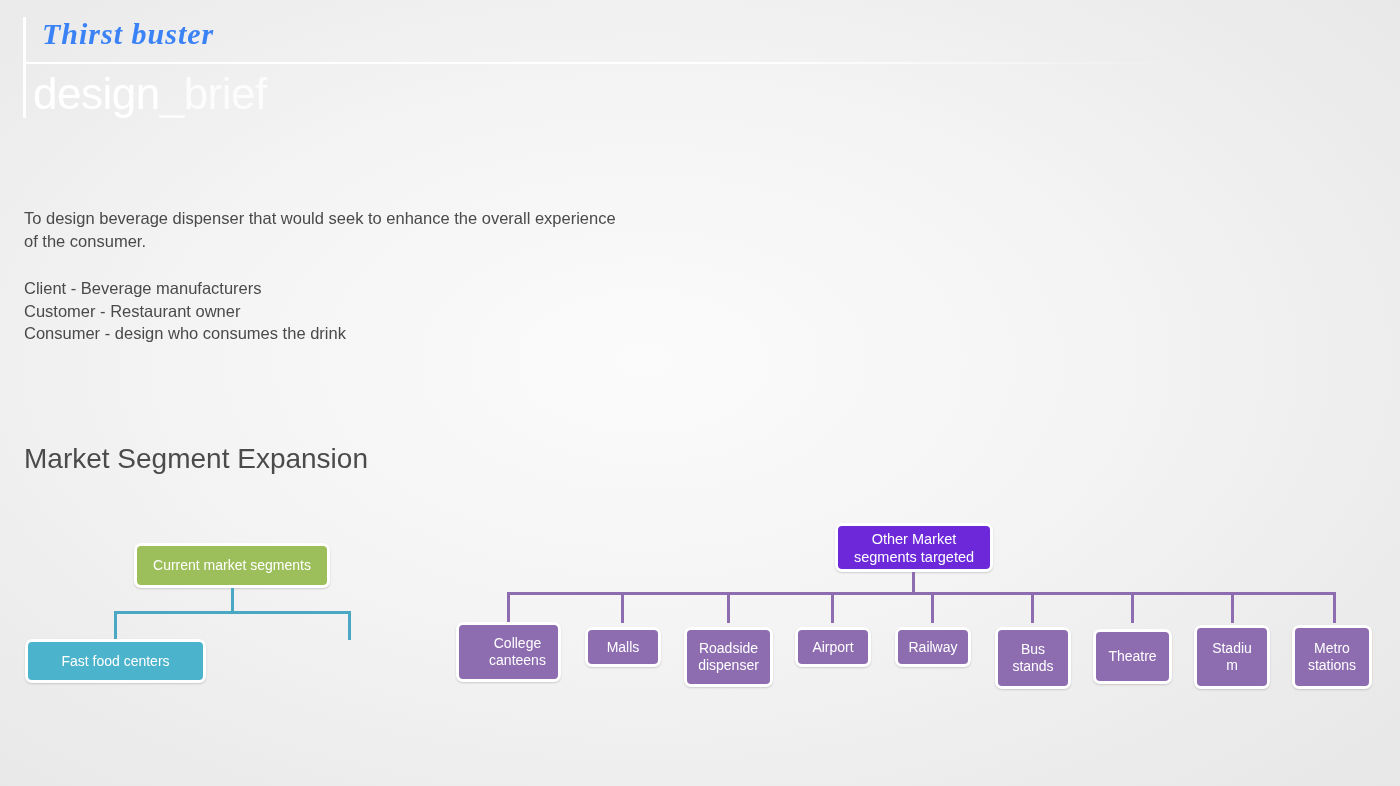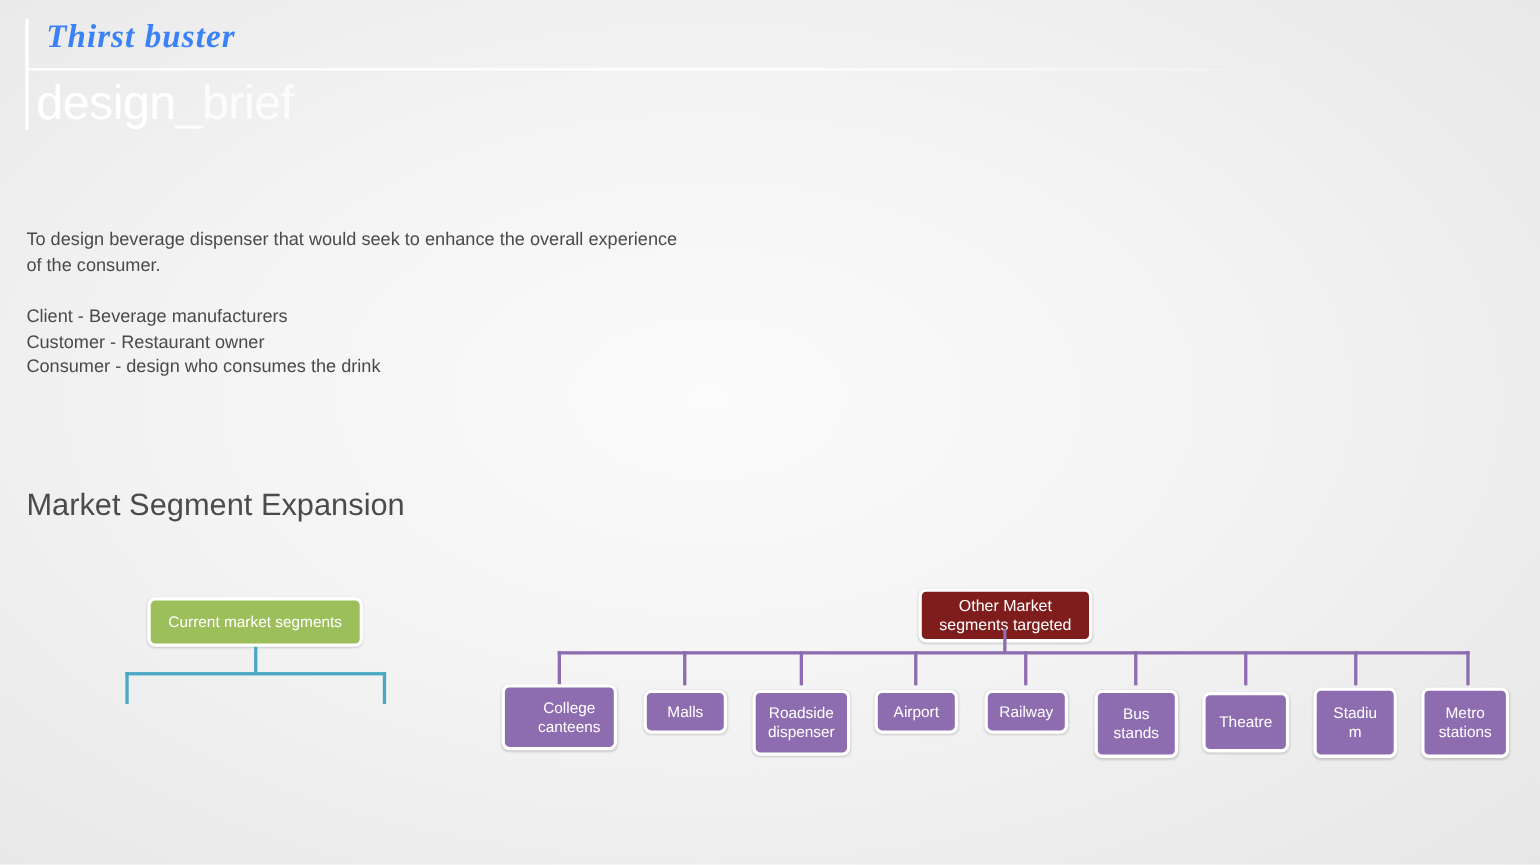--- a/index.html
+++ b/index.html
@@ -112,21 +112,21 @@
     color: #ffffff;
     font-size: 14px;
     line-height: 17px;
     padding: 2px 6px;
     border: 3px solid #ffffff;
     box-shadow: 0 1px 2px rgba(0,0,0,0.16);
     white-space: pre-line;
   }
   .node.green  { background: #9dbf5b; }
   .node.blue   { background: #4cb3cc; }
-  .node.red    { background: #7f1d1d; margin-top: 12px; }
+  .node.red    { background: #6d28d9; }
   .node.purple { background: #8d6cb0; }
 
   .node.red { font-size: 14.5px; line-height: 18px; }
   .node.green, .node.blue { font-size: 14px; }
 
   .conn {
     position: absolute;
     background: #4aa8c4;
   }
   .conn.v-purple, .conn.h-purple { background: #8d6cb0; }
@@ -151,20 +151,21 @@
 
   <div id="diagram">
 
     <div class="node green" style="left:134px; top:543px; width:196px; height:45px;">Current market segments</div>
 
     <div class="conn" style="left:231px; top:588px; width:3px; height:25px;"></div>
     <div class="conn" style="left:114px; top:611px; width:237px; height:3px;"></div>
     <div class="conn" style="left:114px; top:611px; width:3px; height:29px;"></div>
     <div class="conn" style="left:348px; top:611px; width:3px; height:29px;"></div>
 
+    <div class="node blue" style="left:25px; top:639px; width:181px; height:44px;">Fast food centers</div>
 
     <div class="node red" style="left:835px; top:523px; width:158px; height:49px;">Other Market
 segments targeted</div>
 
     <div class="conn v-purple" style="left:912px; top:572px; width:3px; height:22px;"></div>
     <div class="conn h-purple" style="left:507px; top:592px; width:829px; height:3px;"></div>
 
     <div class="conn v-purple" style="left:507px; top:592px; width:3px; height:31px;"></div>
     <div class="conn v-purple" style="left:621px; top:592px; width:3px; height:31px;"></div>
     <div class="conn v-purple" style="left:727px; top:592px; width:3px; height:31px;"></div>

